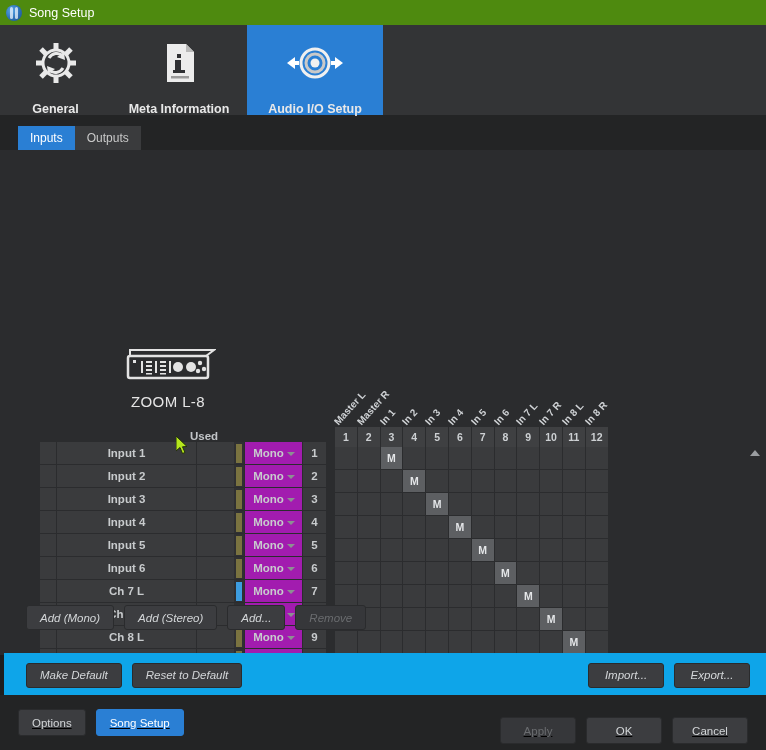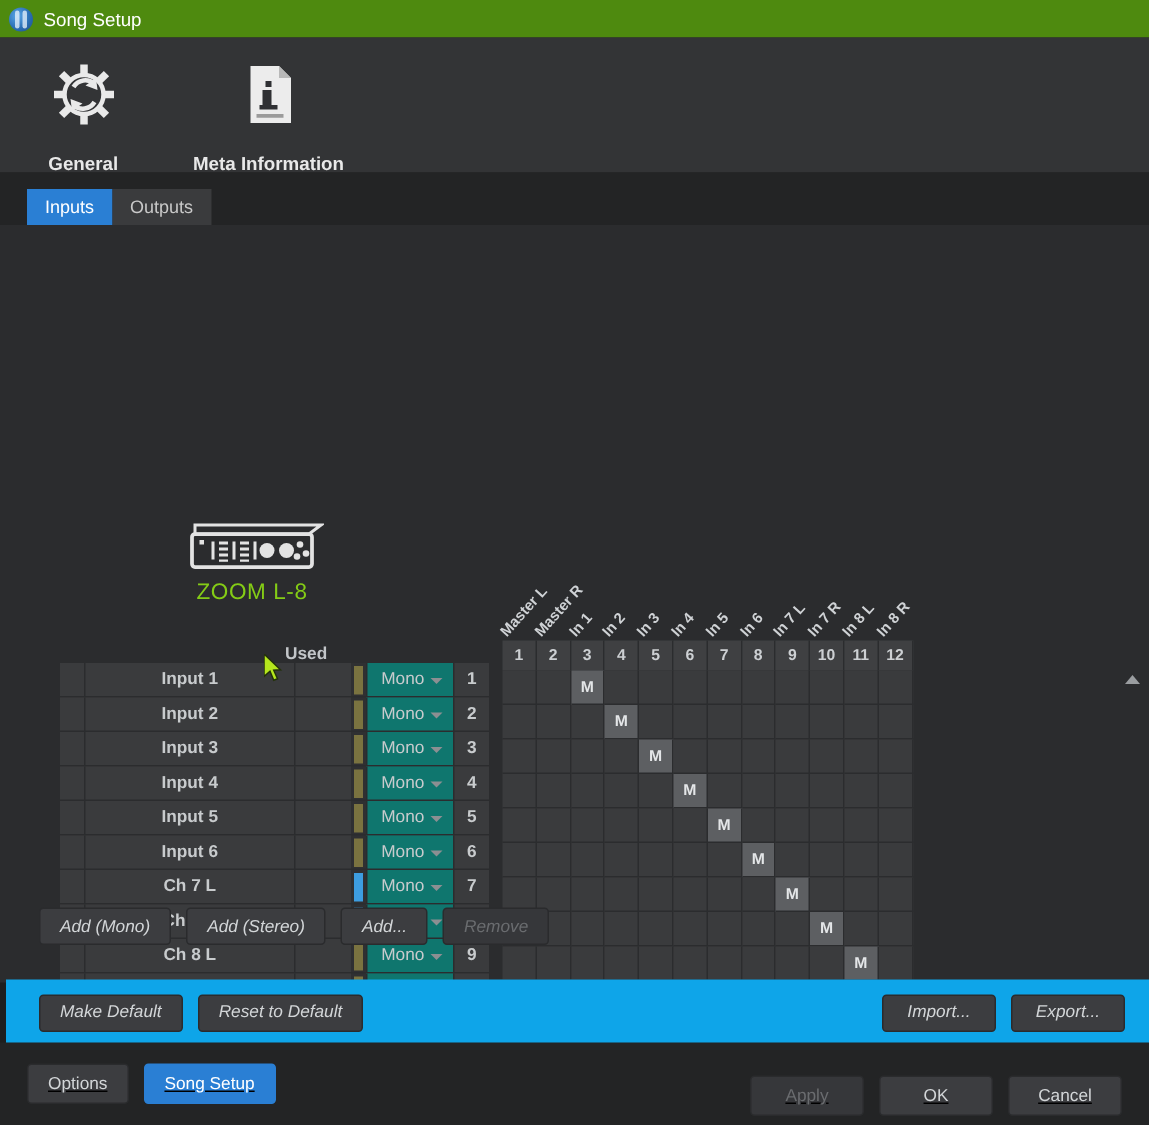--- a/index.html
+++ b/index.html
@@ -69,45 +69,45 @@
 
   
   #main {
     position: relative;
     width: 766px; height: 505px;
     background: #2b2c2e;
   }
 
   
   #device { position: absolute; left: 88px; top: 196px; width: 160px; text-align: center; }
-  #devicename { color: #84cc16; font-size: 15px; margin-top: 1px; letter-spacing: .4px; }
+  #devicename { color: #e5e5e5; font-size: 15px; margin-top: 9px; letter-spacing: .4px; }
 
   
   #usedhdr {
     position: absolute; left: 190px; top: 280px;
     color: #c2c5c8; font-size: 11.5px; font-weight: bold;
   }
 
   
   #tbl { position: absolute; left: 40px; top: 292px; }
   .row { display: flex; height: 23px; margin-bottom: 0px; }
   .c-state { width: 16px; background: #3a3b3d; border-bottom: 1px solid #2b2c2e; }
   .c-name  { width: 140px; background: #3a3b3d; border-bottom: 1px solid #2b2c2e;
              border-left: 1px solid #2b2c2e;
              display:flex; align-items:center; justify-content:center;
              color:#c8cbcd; font-size: 11.5px; font-weight: bold; }
   .c-blank { width: 38px; background: #3a3b3d; border-bottom: 1px solid #2b2c2e;
              border-left: 1px solid #2b2c2e; }
   .c-used  { width: 10px; background: #2f3032; border-bottom: 1px solid #2b2c2e;
              display:flex; align-items:center; justify-content:center; }
   .usedbar { width: 6px; height: 19px; }
-  .c-mode  { width: 58px; background: #0f766e; border-bottom: 1px solid #2b2c2e;
+  .c-mode  { width: 58px; background: #a21caf; border-bottom: 1px solid #2b2c2e;
              border-left: 1px solid #2b2c2e;
              display:flex; align-items:center; position: relative;
-             color:#c8cbcd; font-size: 11.5px; font-weight: normal; }
+             color:#c8cbcd; font-size: 11.5px; font-weight: bold; }
   .c-mode .mtxt { flex: 1; text-align: center; padding-right: 10px; }
   .caret { position:absolute; right: 7px; top: 10px;
            width:0;height:0;border-left:4px solid transparent;
            border-right:4px solid transparent;border-top:4px solid #8c8f92; }
   .c-num   { width: 24px; background: #3a3b3d; border-bottom: 1px solid #2b2c2e;
              border-left: 1px solid #2b2c2e;
              display:flex; align-items:center; justify-content:center;
              color:#c8cbcd; font-size: 11.5px; font-weight: bold; }
 
   
@@ -215,20 +215,32 @@
         <rect x="20" y="13" width="4" height="4" fill="#2f3033"></rect>
         <rect x="18" y="19" width="6" height="12" fill="#2f3033"></rect>
         <rect x="16" y="29" width="12" height="3" fill="#2f3033"></rect>
         <rect x="14" y="35" width="18" height="2.5" fill="#9b9b9b"></rect>
         <rect x="14" y="30.5" width="0" height="0" fill="#9b9b9b"></rect>
       </svg>
     </div>
     <div class="navlabel">Meta Information</div>
   </div>
 
+  <div class="navitem wide active">
+    <div class="navicon">
+      <svg width="60" height="44" viewBox="0 0 60 44">
+        <circle cx="30" cy="22" r="14" fill="none" stroke="#f0f0f0" stroke-width="3"></circle>
+        <circle cx="30" cy="22" r="9" fill="none" stroke="#c9c9c9" stroke-width="3"></circle>
+        <circle cx="30" cy="22" r="4.5" fill="#f0f0f0"></circle>
+        <polygon points="2,22 10,16 10,20 14,20 14,24 10,24 10,28" fill="#ffffff"></polygon>
+        <polygon points="58,22 50,16 50,20 46,20 46,24 50,24 50,28" fill="#ffffff"></polygon>
+      </svg>
+    </div>
+    <div class="navlabel">Audio I/O Setup</div>
+  </div>
 
 </div>
 
 <div id="tabstrip">
   <div class="tab active">Inputs</div>
   <div class="tab">Outputs</div>
 </div>
 
 <div id="main">
 

